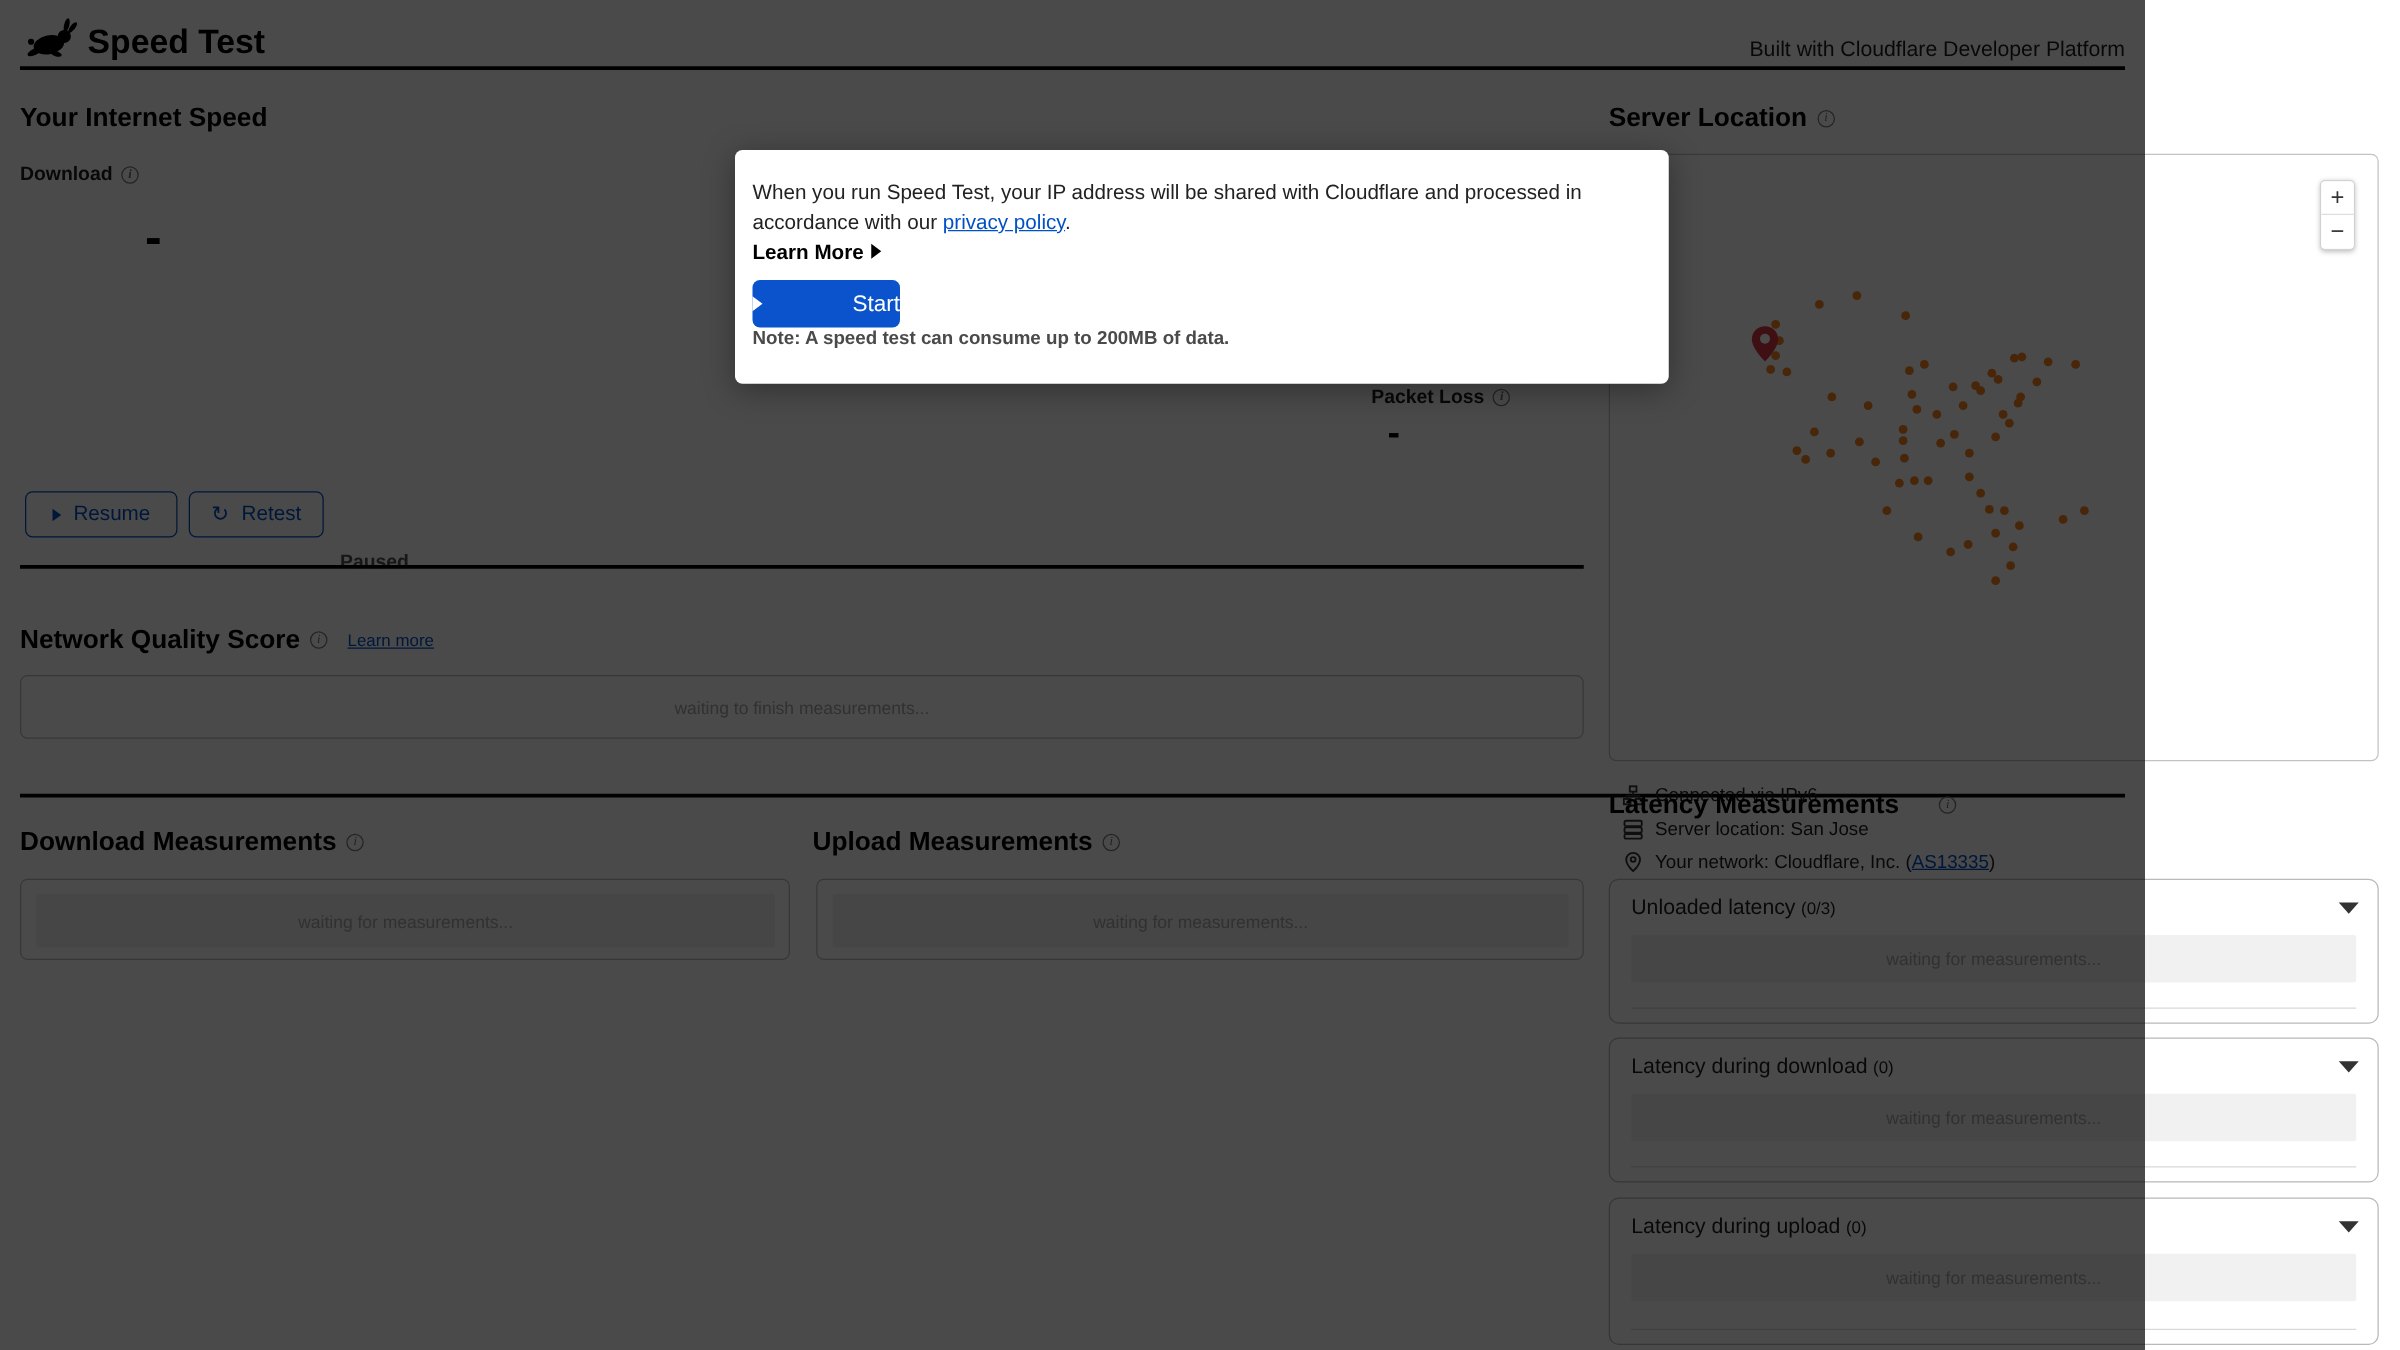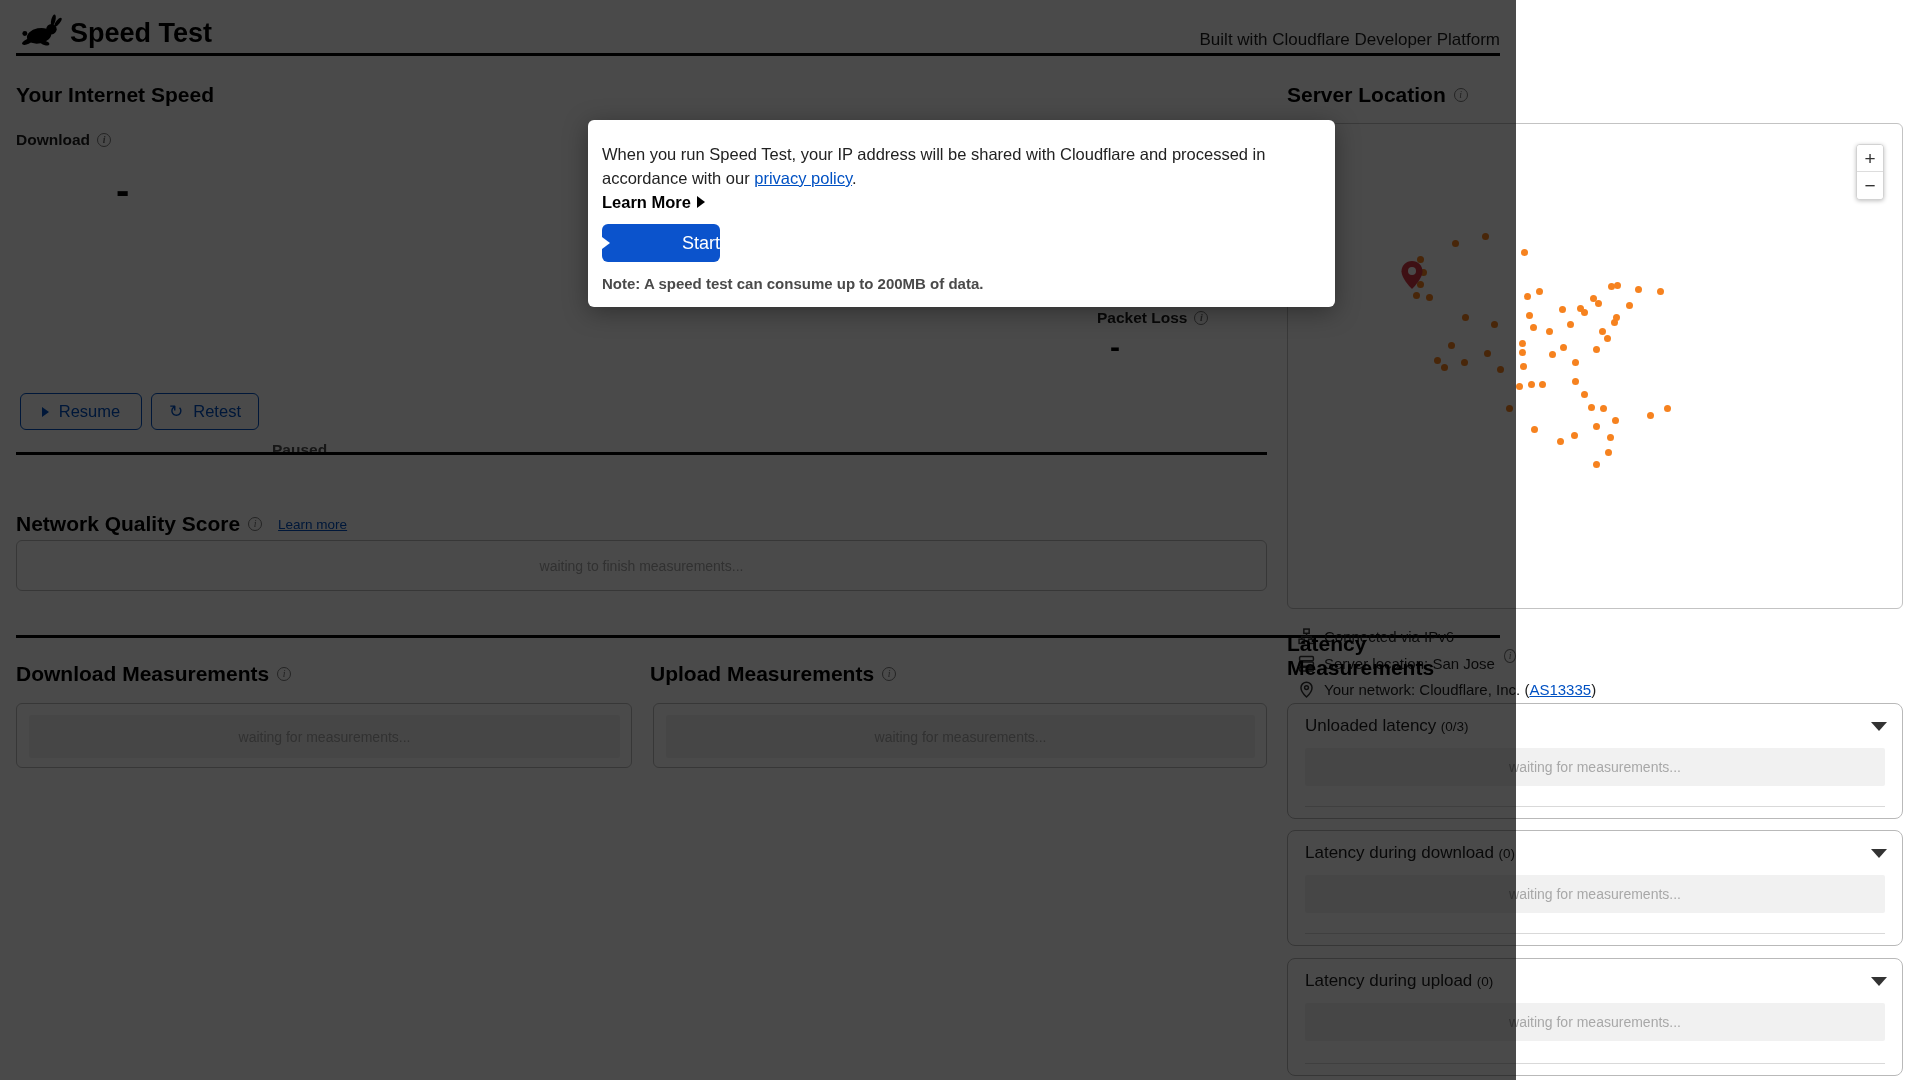--- a/index.html
+++ b/index.html
@@ -1,19 +1,19 @@
 <!DOCTYPE html>
 <html><head>
 <meta charset="utf-8">
 <style>
   * { margin:0; padding:0; box-sizing:border-box; }
   html,body { width:1920px; height:1080px; overflow:hidden; background:#fff;
               font-family:"Liberation Sans", sans-serif; color:#1d1d1d; }
   .abs { position:absolute; }
-  #stage { position:relative; width:1516px; height:1080px; background:#7dd3fc; }
+  #stage { position:relative; width:1716px; height:1080px; background:#7dd3fc; }
 
   
   #page { position:absolute; inset:0; background:#fff; }
 
   .h1 { font-size:27px; font-weight:bold; color:#000; }
   .h2 { font-size:21px; font-weight:bold; color:#000; }
   .tagline { font-size:17px; color:#1d1d1d; }
 
   .sect-head { display:flex; align-items:center; gap:8px; }
   .info-i { width:14px; height:14px; border:1px solid #7a7a7a; border-radius:50%;
@@ -70,21 +70,21 @@
            padding:22px 16px 0 14px; }
   #modal .body-text { font-size:16.5px; color:#222; line-height:24px; }
   #modal .learn-more { font-size:16.5px; font-weight:bold; color:#000; line-height:24px; cursor:pointer; }
   .tri-right { display:inline-block; width:0; height:0; border-top:6px solid transparent;
                border-bottom:6px solid transparent; border-left:8px solid #000; margin-left:6px; }
   #start-btn { margin-top:10px; width:118px; height:38px; background:#0b53cc; color:#fff;
                border:none; border-radius:6px; font-size:18px; font-family:inherit;
                display:flex; align-items:center; justify-content:space-between; gap:11px; cursor:pointer; }
   .tri-white { width:0; height:0; border-top:6px solid transparent; border-bottom:6px solid transparent;
                border-left:8px solid #fff; }
-  #modal .note { margin-top:13px; font-size:15px; font-weight:bold; color:#4a4a4a; }
+  #modal .note { margin-top:0; font-size:15px; font-weight:bold; color:#4a4a4a; }
   .play-blue { width:0; height:0; border-top:5.5px solid transparent; border-bottom:5.5px solid transparent;
                border-left:7.5px solid #0051c3; }
   .retest-glyph { font-size:17px; }
 </style>
 </head>
 <body>
 
 <div id="stage">
 
   <div id="page">
@@ -125,21 +125,21 @@
       <span>Resume</span>
     </button>
     <button class="abs btn-outline" style="left:151px; top:393px; width:108px;">
       <span class="retest-glyph">↻</span>
       <span>Retest</span>
     </button>
     <div class="abs status-paused" style="left:272px; top:404px;margin-top:37px;">Paused</div>
 
     <div class="abs rule" style="left:16px; width:1251px; top:452px;"></div>
 
-    <div class="abs sect-head" style="left:16px; top:512px;">
+    <div class="abs sect-head" style="left:16px; top:500px;">
       <span class="h2">Network Quality Score</span>
       <span class="info-i">i</span>
       <a class="link small-link" style="margin-left:8px;">Learn more</a>
     </div>
     <div class="abs placeholder-box center" style="left:16px; top:540px; width:1251px; height:51px;">
       <span class="ph-text">waiting to finish measurements...</span>
     </div>
 
     <div class="abs rule" style="left:16px; right:16px; top:635px;"></div>
 

